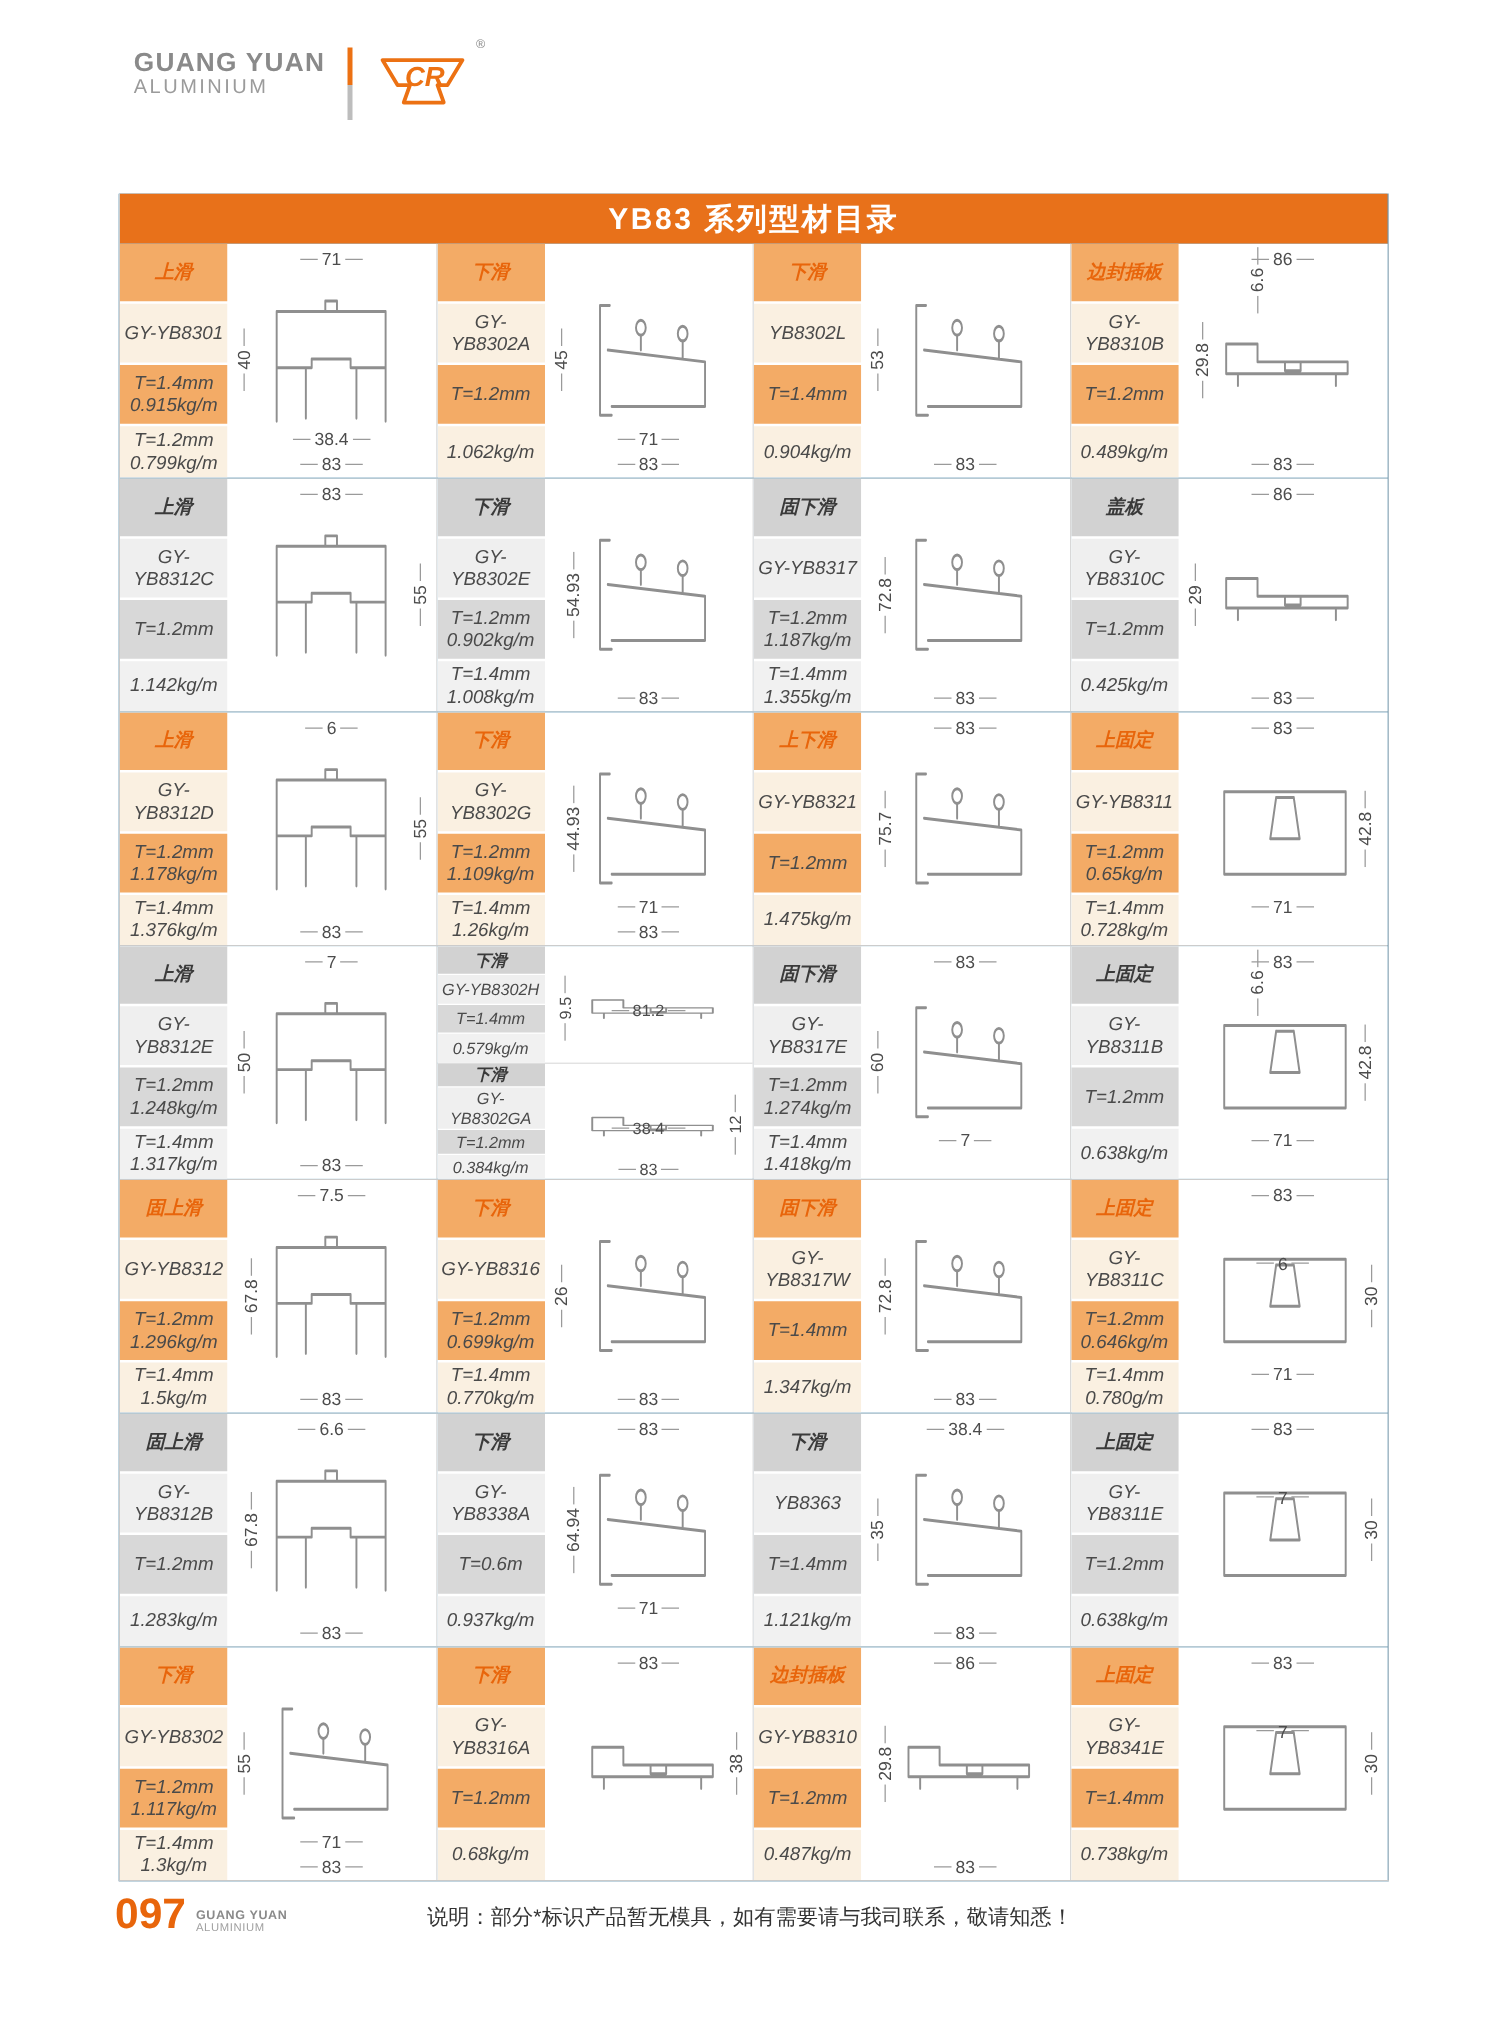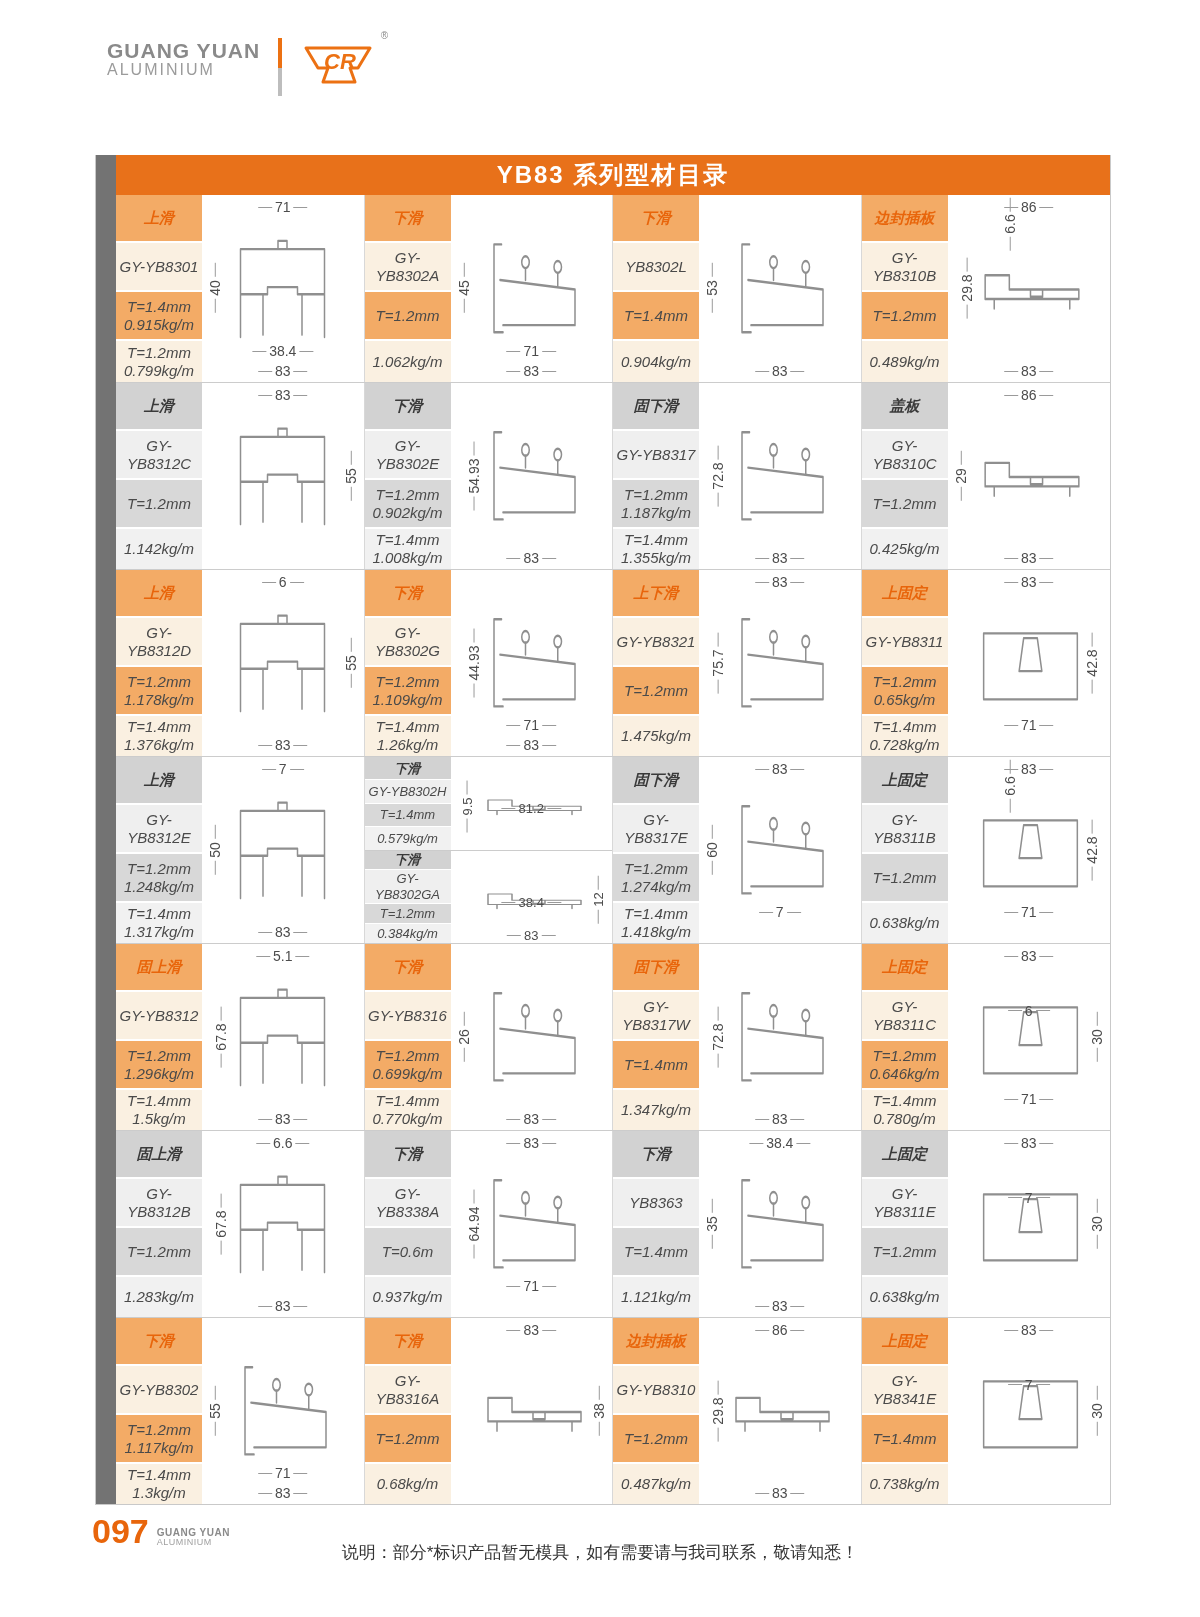--- a/index.html
+++ b/index.html
@@ -11,21 +11,21 @@
   .logo-cn{font-size:48px;font-weight:bold;color:#EC7113;letter-spacing:3px;line-height:1.0;}
   .logo-en{margin-left:15px;margin-top:4px;line-height:1.05;}
   .logo-en .l1{font-size:21px;font-weight:bold;color:#8a8a8a;letter-spacing:1px;}
   .logo-en .l2{font-size:16px;color:#9b9b9b;letter-spacing:2px;}
   .logo-divider{width:4px;height:58px;margin:2px 18px 0 18px;
     background:linear-gradient(#EC7113 0 52%,#bdbdbd 52% 100%);}
   .cr-logo{position:relative;margin-top:0;}
   .cr-logo .reg{position:absolute;top:-6px;right:-10px;font-size:10px;color:#8a8a8a;}
 
   
-  .catalog{position:absolute;left:95px;top:155px;width:1016px;border:1px solid #c9c9c9;border-top:none;background:#737373;padding-left:20px;}
+  .catalog{position:absolute;left:95px;top:155px;width:1016px;border:1px solid #c9c9c9;border-top:none;background:#0369a1;}
   .title-bar{height:40px;background:#E8711A;color:#fff;font-size:24px;font-weight:bold;
     display:flex;align-items:center;justify-content:center;letter-spacing:2px;}
   .grid-row{display:flex;height:187px;border-top:1px solid #cccccc;}
   .grid-row:first-of-type{border-top:none;}
   .cell{width:254px;display:flex;border-right:1px solid #d8d8d8;background:#fff;overflow:hidden;}
   .cell:last-child{border-right:none;}
   .labelcol{width:86px;display:flex;flex-direction:column;gap:2px;background:#fff;font-style:italic;}
   .labelcol>div{display:flex;align-items:center;justify-content:center;text-align:center;
     white-space:pre-line;line-height:1.18;font-size:15px;padding:2px;}
   .labelcol .type{height:46px;font-weight:bold;}
@@ -74,21 +74,21 @@
   .subcell .dim-left{left:-10px;}
   .subcell .dim-right{right:-10px;}
 
   
   .page-footer{position:absolute;top:1514px;left:0;width:1200px;height:60px;}
   .page-number-block{position:absolute;left:92px;top:0;display:flex;align-items:flex-end;}
   .page-number{font-size:34px;font-weight:bold;color:#E8650B;line-height:1;}
   .footer-brand{margin-left:8px;margin-top:4px;line-height:1.1;}
   .footer-brand .b1{font-size:10px;font-weight:bold;color:#8a8a8a;letter-spacing:0.5px;}
   .footer-brand .b2{font-size:9px;color:#a0a0a0;letter-spacing:0.5px;}
-  .footer-note{position:absolute;left:0;right:0;top:8px;text-align:center;font-size:17px;color:#333;margin-top:19px;}
+  .footer-note{position:absolute;left:0;right:0;top:8px;text-align:center;font-size:17px;color:#333;}
 </style>
 </head>
 <body>
 
 <div class="page-header">
   <div class="logo-en">
     <div class="l1">GUANG YUAN</div>
     <div class="l2">ALUMINIUM</div>
   </div>
   <div class="logo-divider"></div>
@@ -614,21 +614,21 @@
 1.296kg/m</div>
             <div class="s2">T=1.4mm
 1.5kg/m</div>
           </div>
           <div class="drawing">
             <div class="sketch"><svg viewBox="0 0 178 112" preserveAspectRatio="none">
                 <path d="M30 22 H142 V96 M30 22 V96 M30 60 H66 M106 60 H142 M66 60 V54 H106 V60 M60 60 V94 M112 60 V94 M80 22 V15 H92 V22"></path>
               </svg></div>
             <div class="dim dim-top">
               <i class="dl"></i>
-              <span>5.1</span>
+              <span>7.5</span>
               <i class="dl"></i>
             </div>
             <div class="dim dim-left">
               <i class="dl"></i>
               <span>67.8</span>
               <i class="dl"></i>
             </div>
             <div class="dim dim-bottom">
               <i class="dl"></i>
               <span>83</span>

